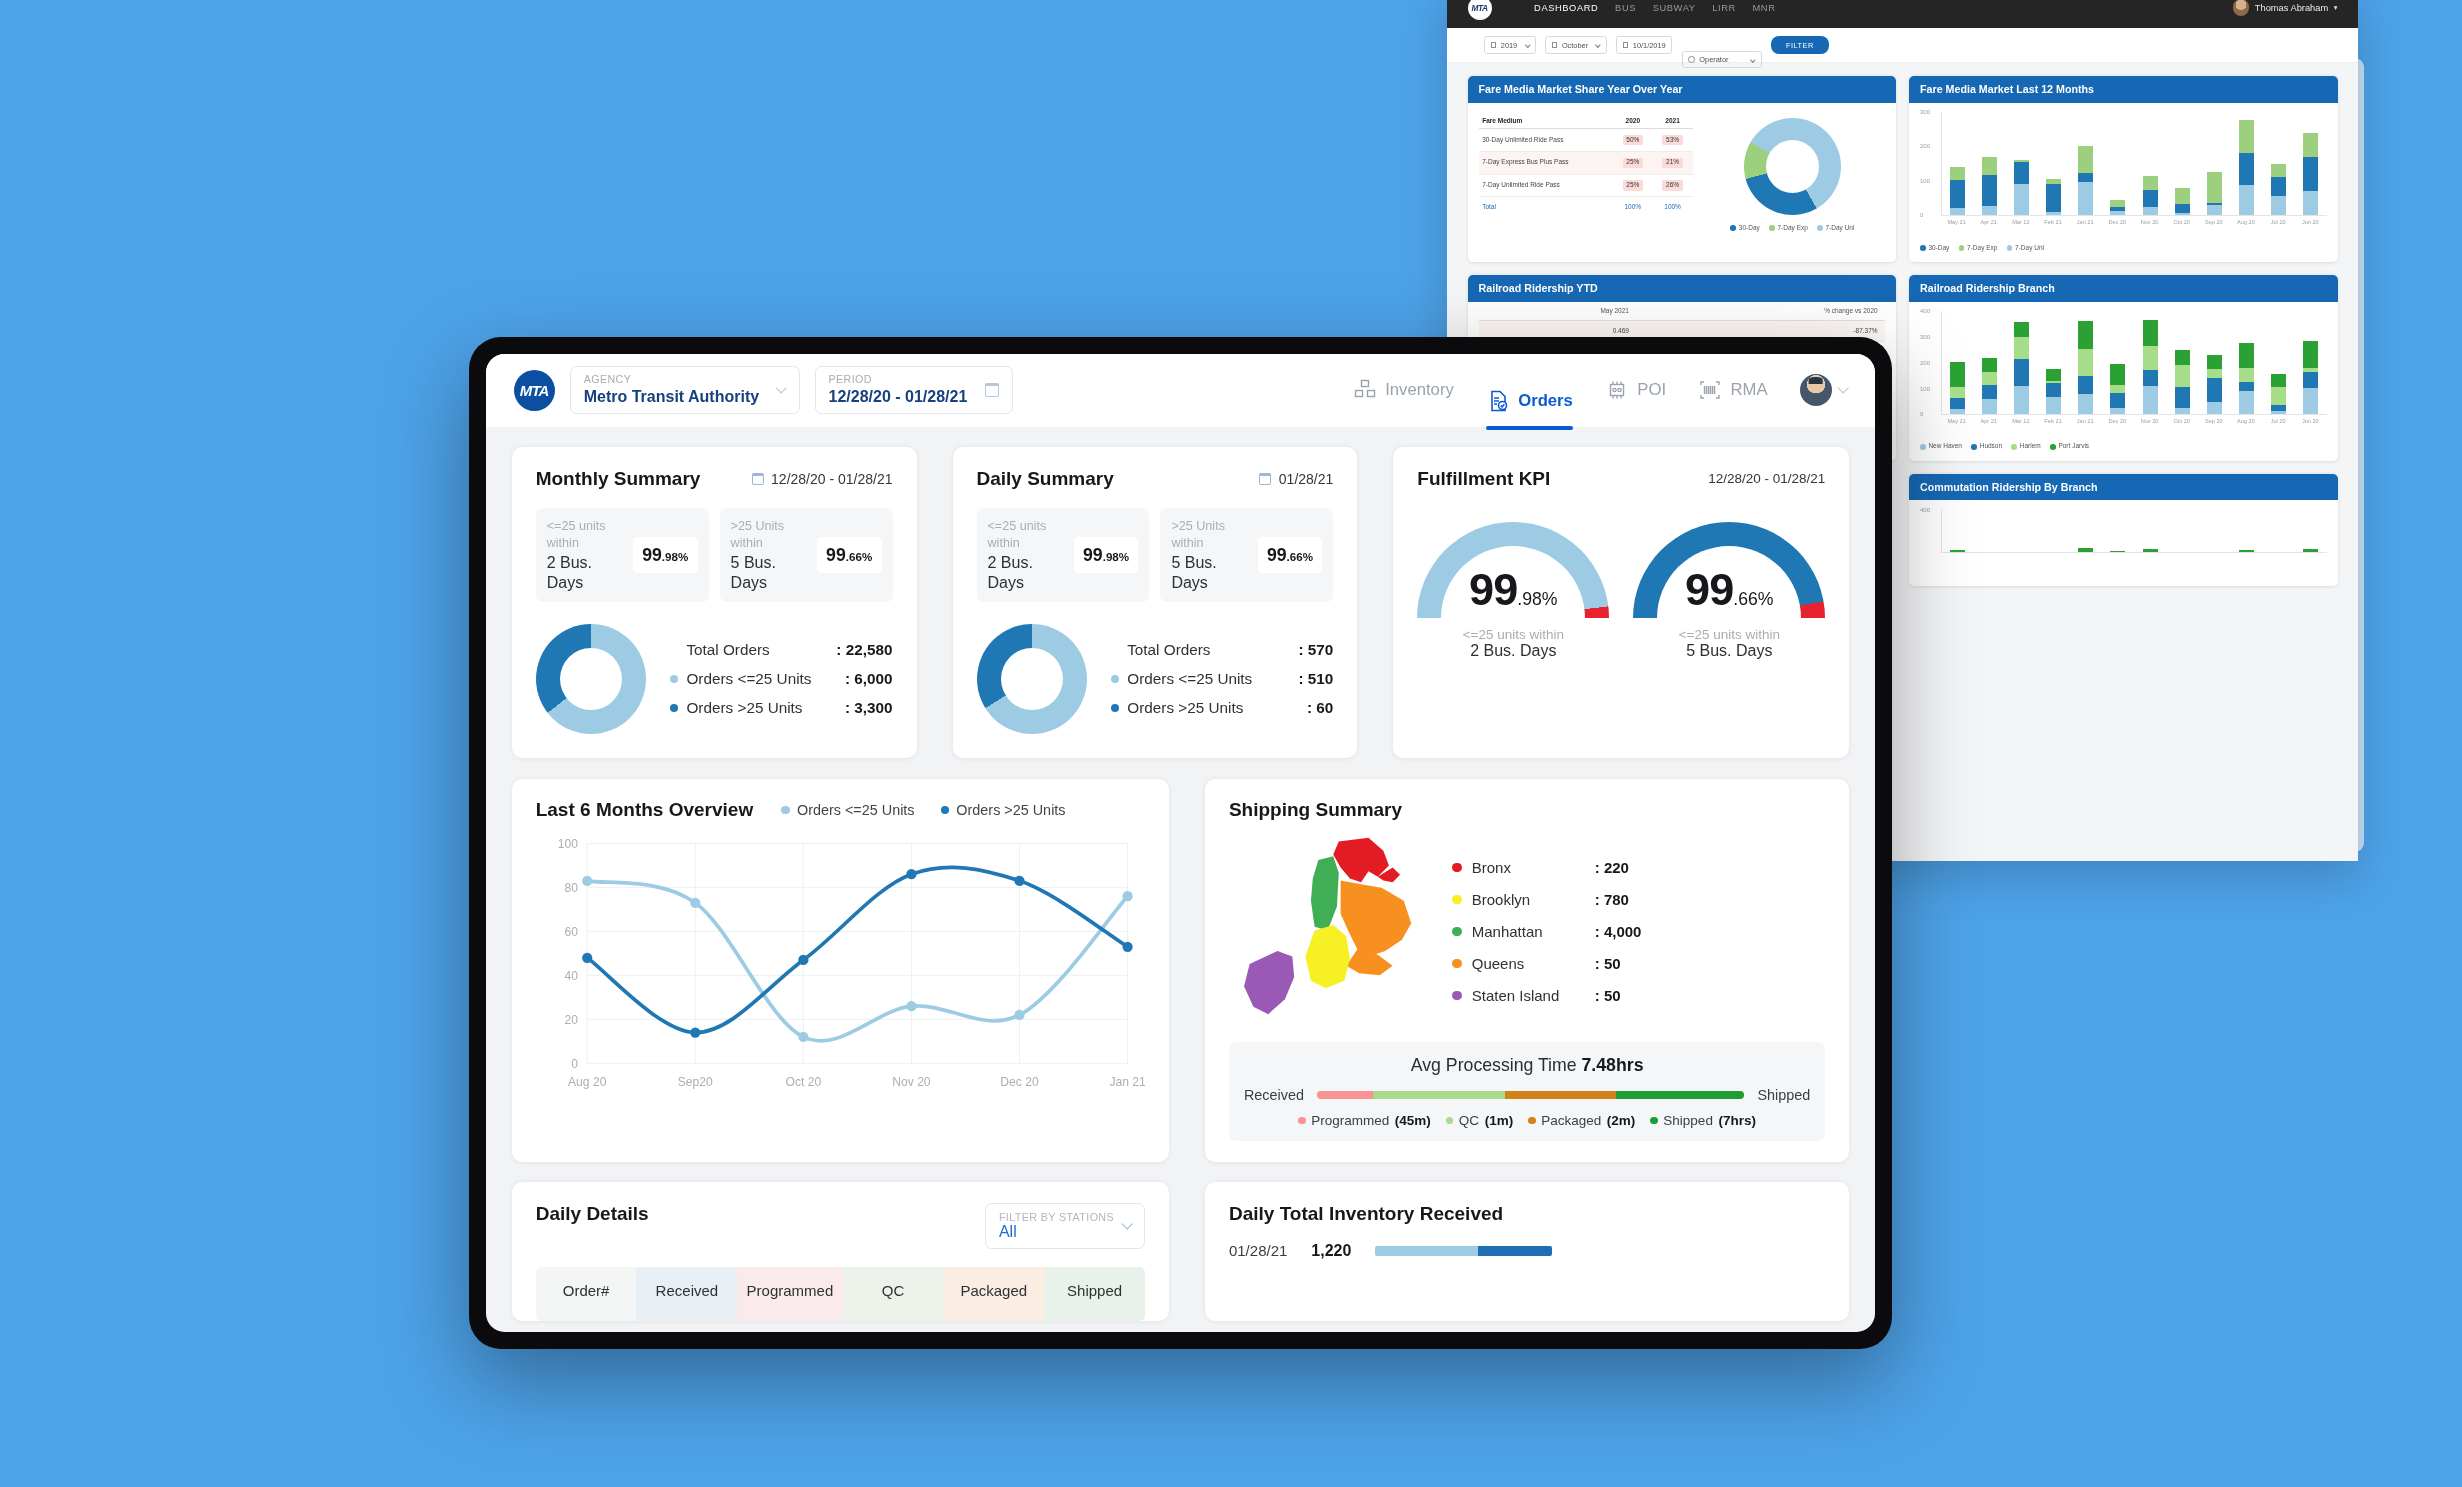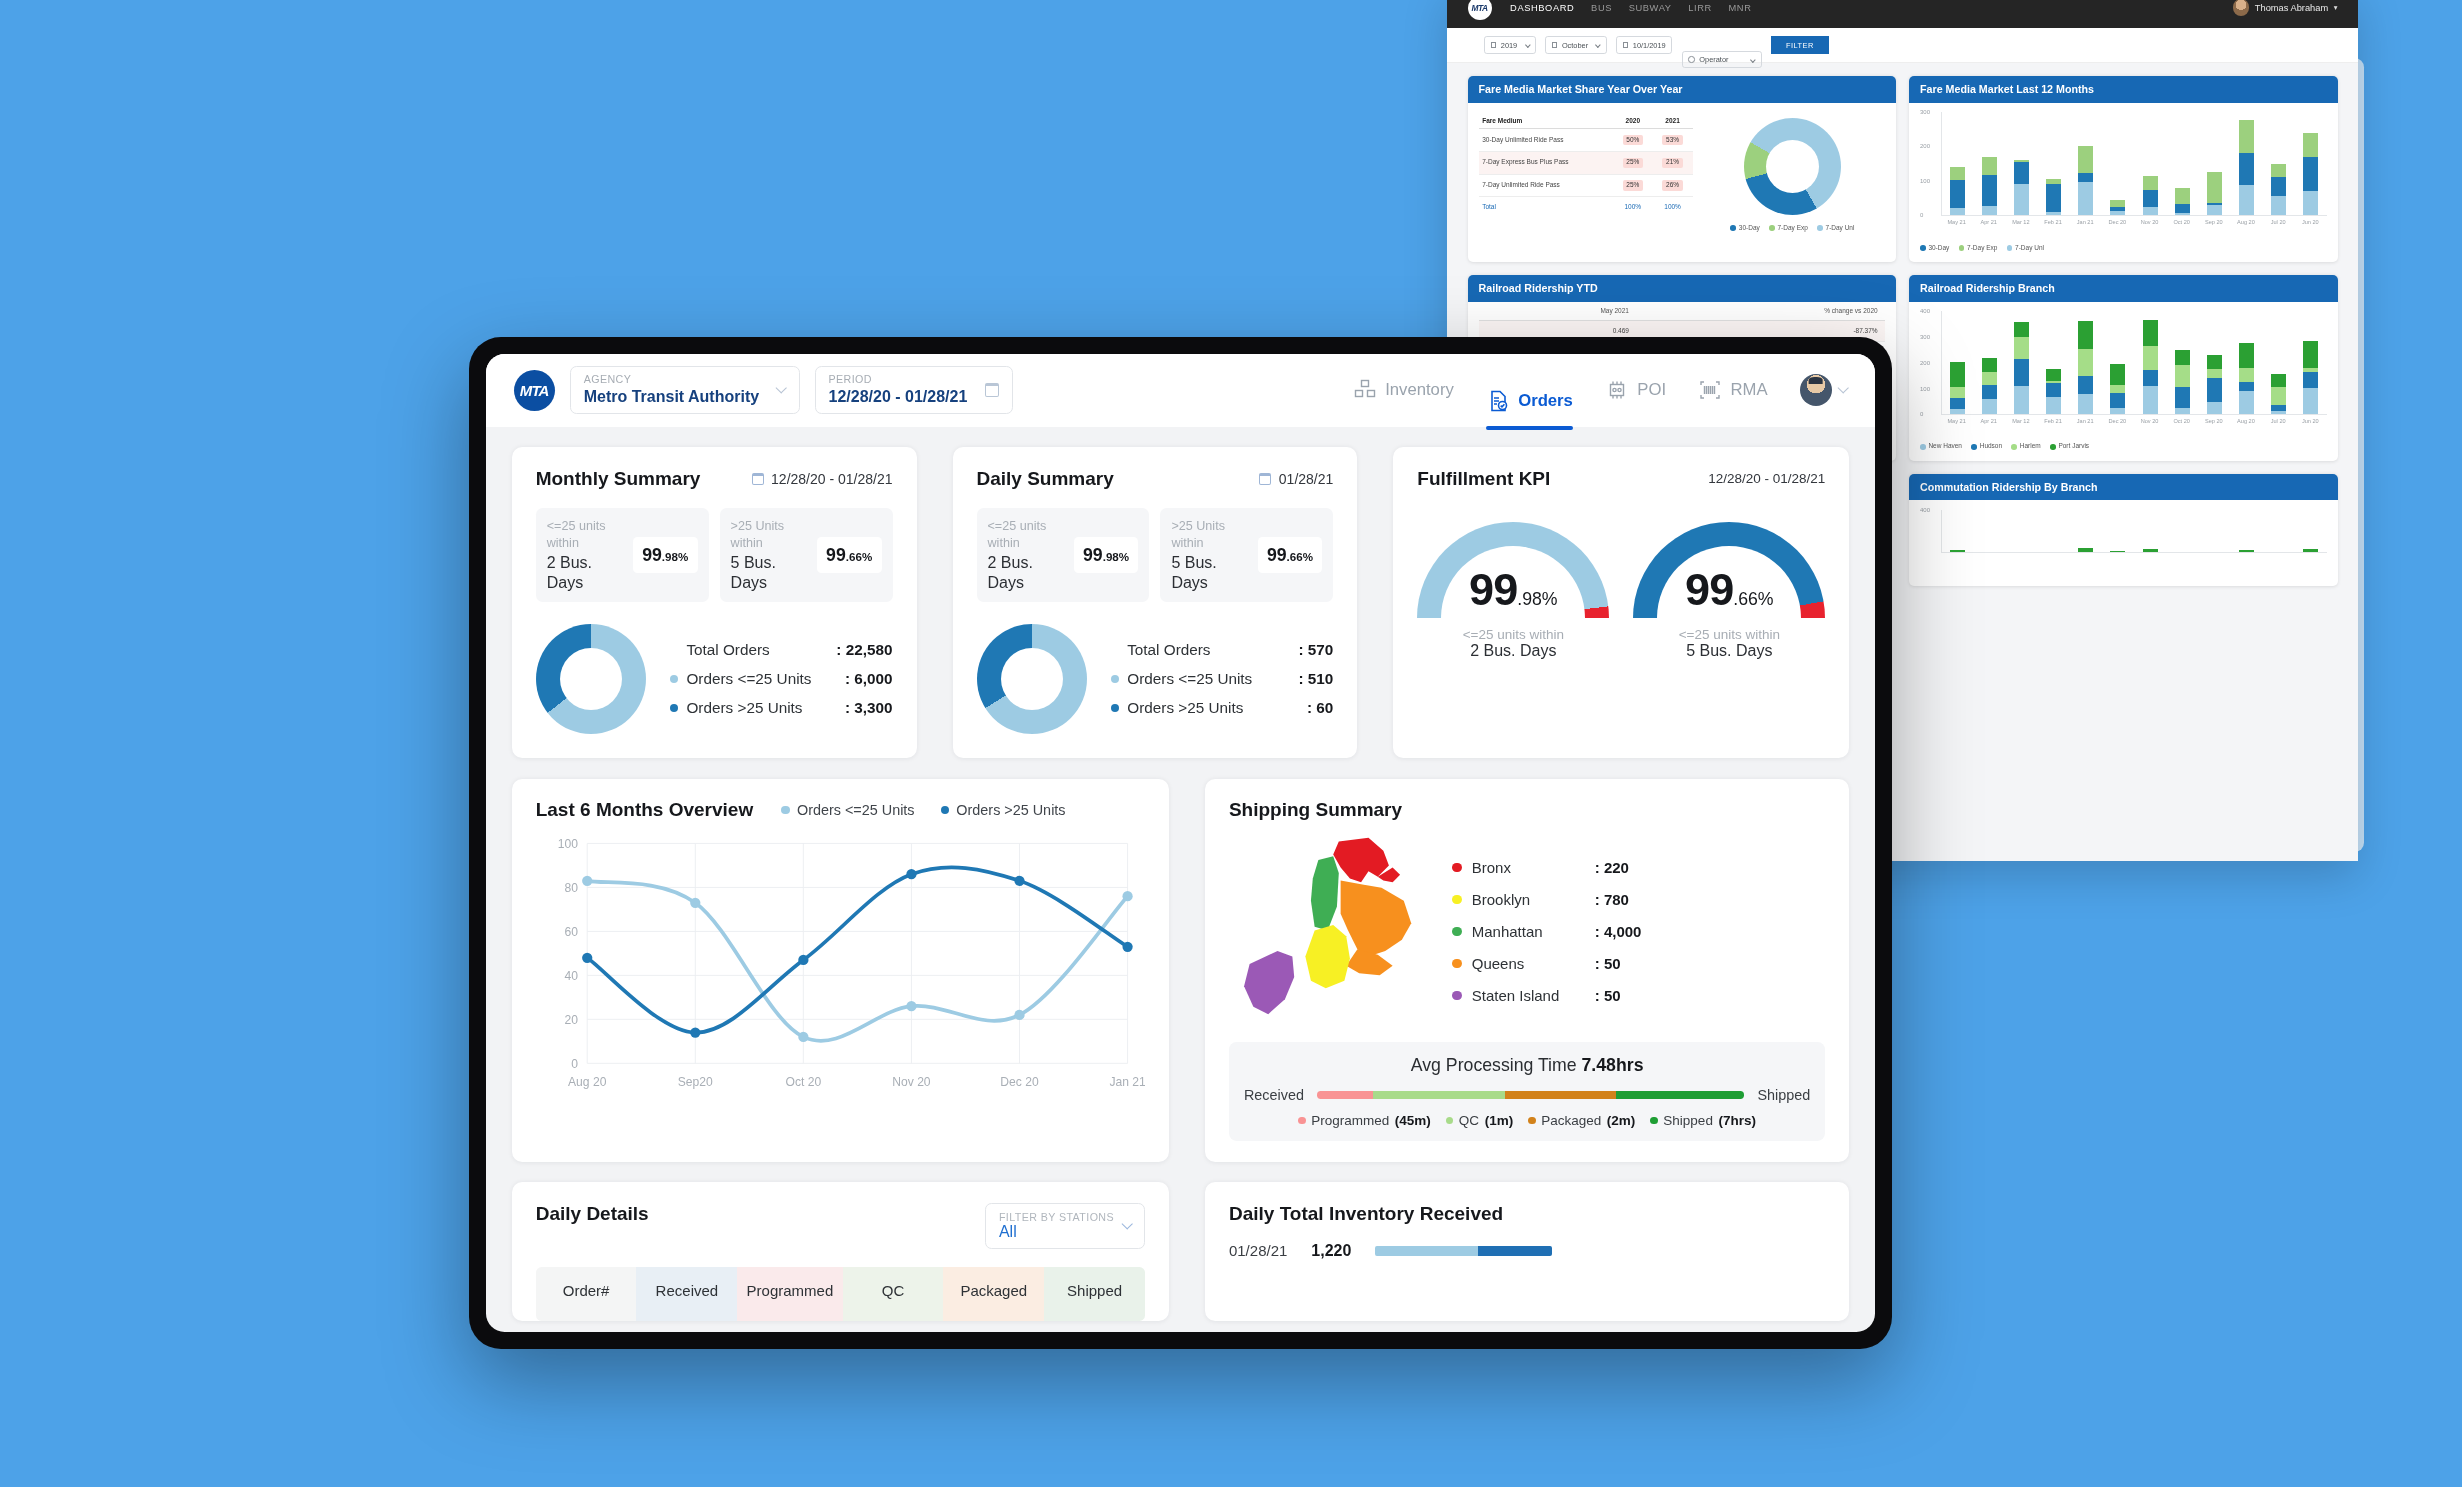--- a/index.html
+++ b/index.html
@@ -26,38 +26,38 @@
   }
   .bg-topbar {
     height: 41px; background: #252525; display: flex; align-items: center;
     padding: 0 20.5px; gap: 18.6px; border-radius: 9.3px 9.3px 0 0;
   }
   .bg-logo {
     width: 24px; height: 24px; border-radius: 50%; background: #fff;
     color: #1b3a6b; font-size: 8.4px; font-weight: 700; font-style: italic;
     display: flex; align-items: center; justify-content: center; letter-spacing: -0.5px;
   }
-  .bg-nav { display: flex; gap: 16.7px; align-items: center; }
+  .bg-nav { display: flex; gap: 16.7px; align-items: center; margin-left: 24px; }
   .bg-nav span { font-size: 9.3px; color: #9a9a9a; letter-spacing: 0.6px; }
   .bg-nav span.active { color: #ffffff; }
   .bg-user { margin-left: auto; display: flex; align-items: center; gap: 5.6px; }
   .bg-user-av { width: 16.7px; height: 16.7px; border-radius: 50%;
     background: radial-gradient(circle at 50% 35%, #d8b08a 0 38%, #8c6a4a 38% 100%); }
   .bg-user span { font-size: 9.3px; color: #e9e9e9; }
 
   .bg-filterbar { height: 35px; background: #fff; display: flex; align-items: center;
     padding: 0 37px; gap: 9.3px; border-bottom: 0.9px solid #eee; }
   .bg-pill { height: 17.7px; border: 0.9px solid #d5d9de; border-radius: 2.8px;
     display: flex; align-items: center; gap: 4.6px; padding: 0 5.6px; font-size: 7.4px; color: #4a5055; }
   .bg-pill .cal { width: 5.6px; height: 6.5px; border: 0.9px solid #8a9096; border-top-width: 1.9px; }
   .bg-pill .chev { width: 3.7px; height: 3.7px; border-right: 0.9px solid #7b8187;
     border-bottom: 0.9px solid #7b8187; transform: rotate(45deg); margin-left: 3.7px; }
   .bg-pill.wide { width: 80px; margin-top: 29px; }
   .bg-filter-btn { height: 17.7px; background: #1768B4; color:#fff; font-size: 7.4px;
-    letter-spacing: 0.5px; display:flex; align-items:center; padding: 0 15px; border-radius: 0; }
+    letter-spacing: 0.5px; display:flex; align-items:center; padding: 0 15px; border-radius: 8px; }
 
   .bg-body { padding: 13px 20.5px 0 20.5px; background: #F4F5F7; height: calc(100% - 76px); }
   .bg-row { display: flex; gap: 13px; }
   .bg-card { background: #fff; border-radius: 5px; box-shadow: 0 0.9px 3.7px rgba(0,0,0,.1);
     overflow: hidden; }
   .bg-card-head { background: #1768B4; color: #fff; font-size: 10.7px; font-weight: 700;
     padding: 7.4px 11px; }
   .bg-card-body { padding: 9.3px 11px 11px 11px; }
 
   

